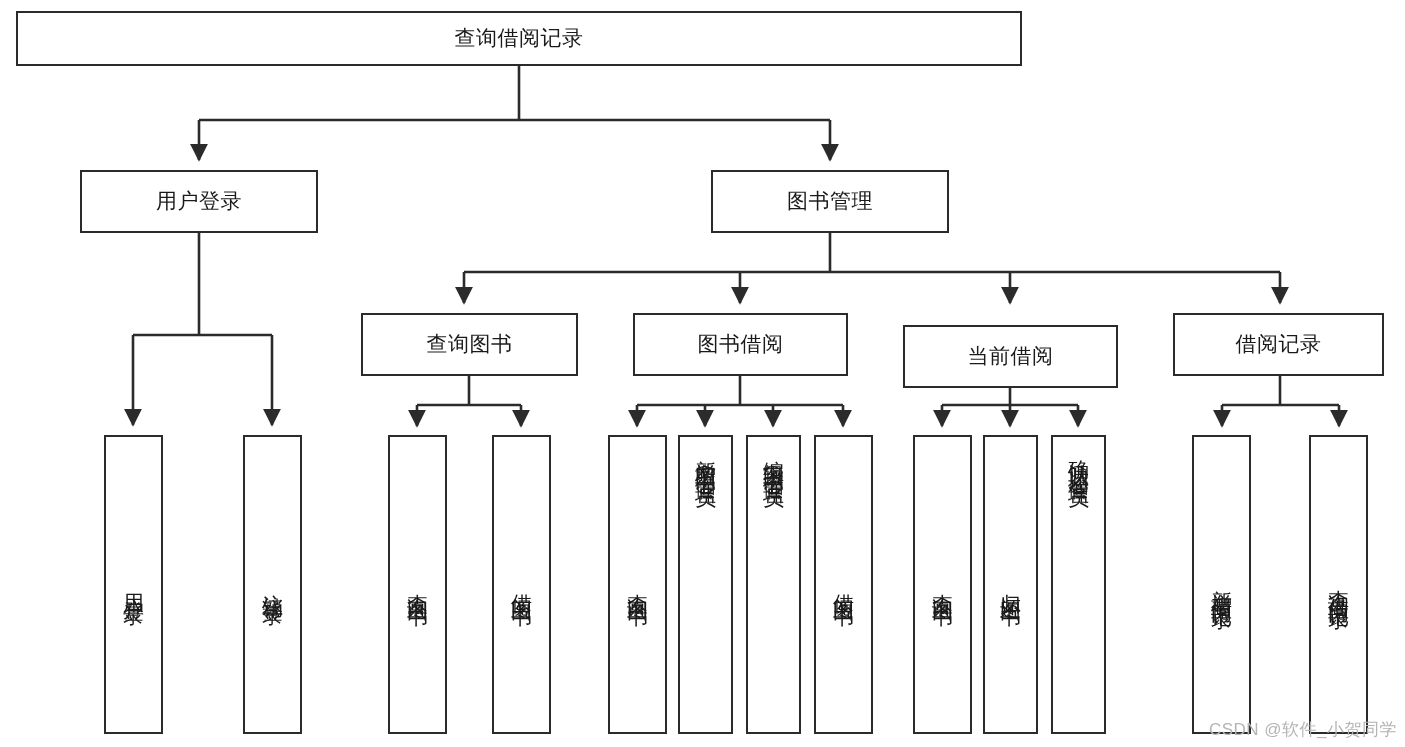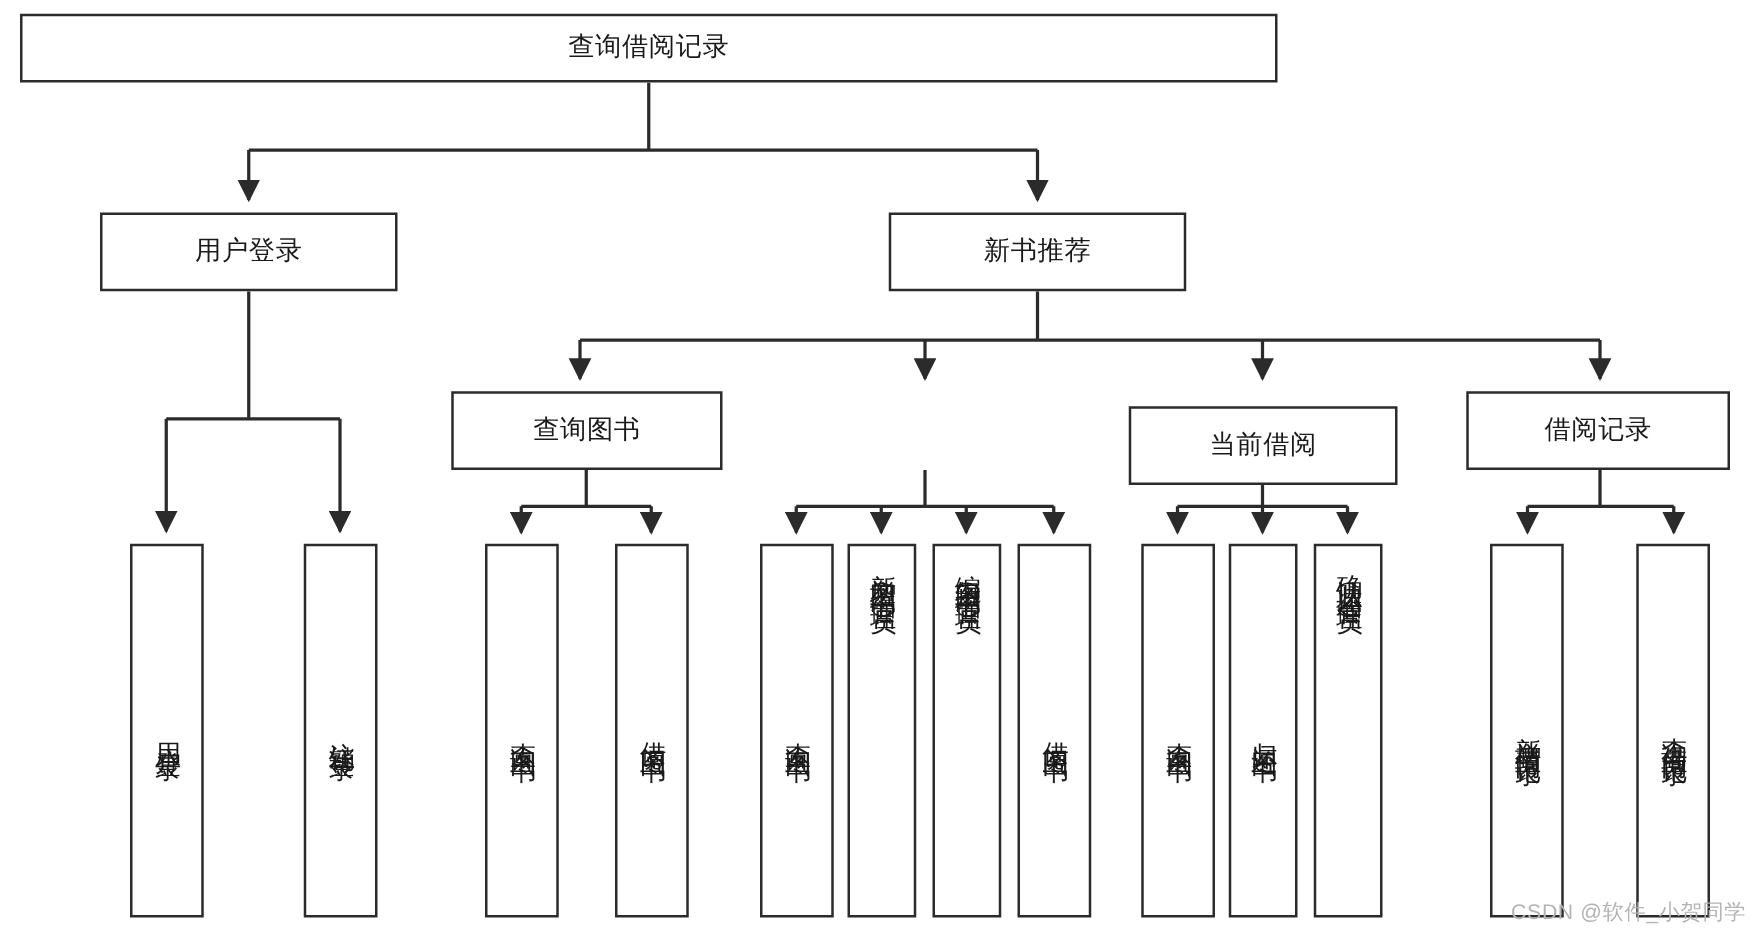--- a/index.html
+++ b/index.html
@@ -131,27 +131,30 @@
 
   <div class="node" style="left:16px; top:11px; width:1006px; height:55px;">
     <span class="node-label">查询借阅记录</span>
   </div>
 
   <div class="node" style="left:80px; top:170px; width:238px; height:63px;">
     <span class="node-label">用户登录</span>
   </div>
 
   <div class="node" style="left:711px; top:170px; width:238px; height:63px;">
-    <span class="node-label">新书推荐</span>
+    <span class="node-label">图书管理</span>
   </div>
 
   <div class="node" style="left:361px; top:313px; width:217px; height:63px;">
     <span class="node-label">查询图书</span>
   </div>
 
+  <div class="node" style="left:633px; top:313px; width:215px; height:63px;">
+    <span class="node-label">图书借阅</span>
+  </div>
 
   <div class="node" style="left:903px; top:313px; width:215px; height:63px;margin-top:12px;">
     <span class="node-label">当前借阅</span>
   </div>
 
   <div class="node" style="left:1173px; top:313px; width:211px; height:63px;justify-content:center;">
     <span class="node-label">借阅记录</span>
   </div>
 
   <div class="node vertical centered" style="left:104px; top:435px; width:59px; height:299px;">

